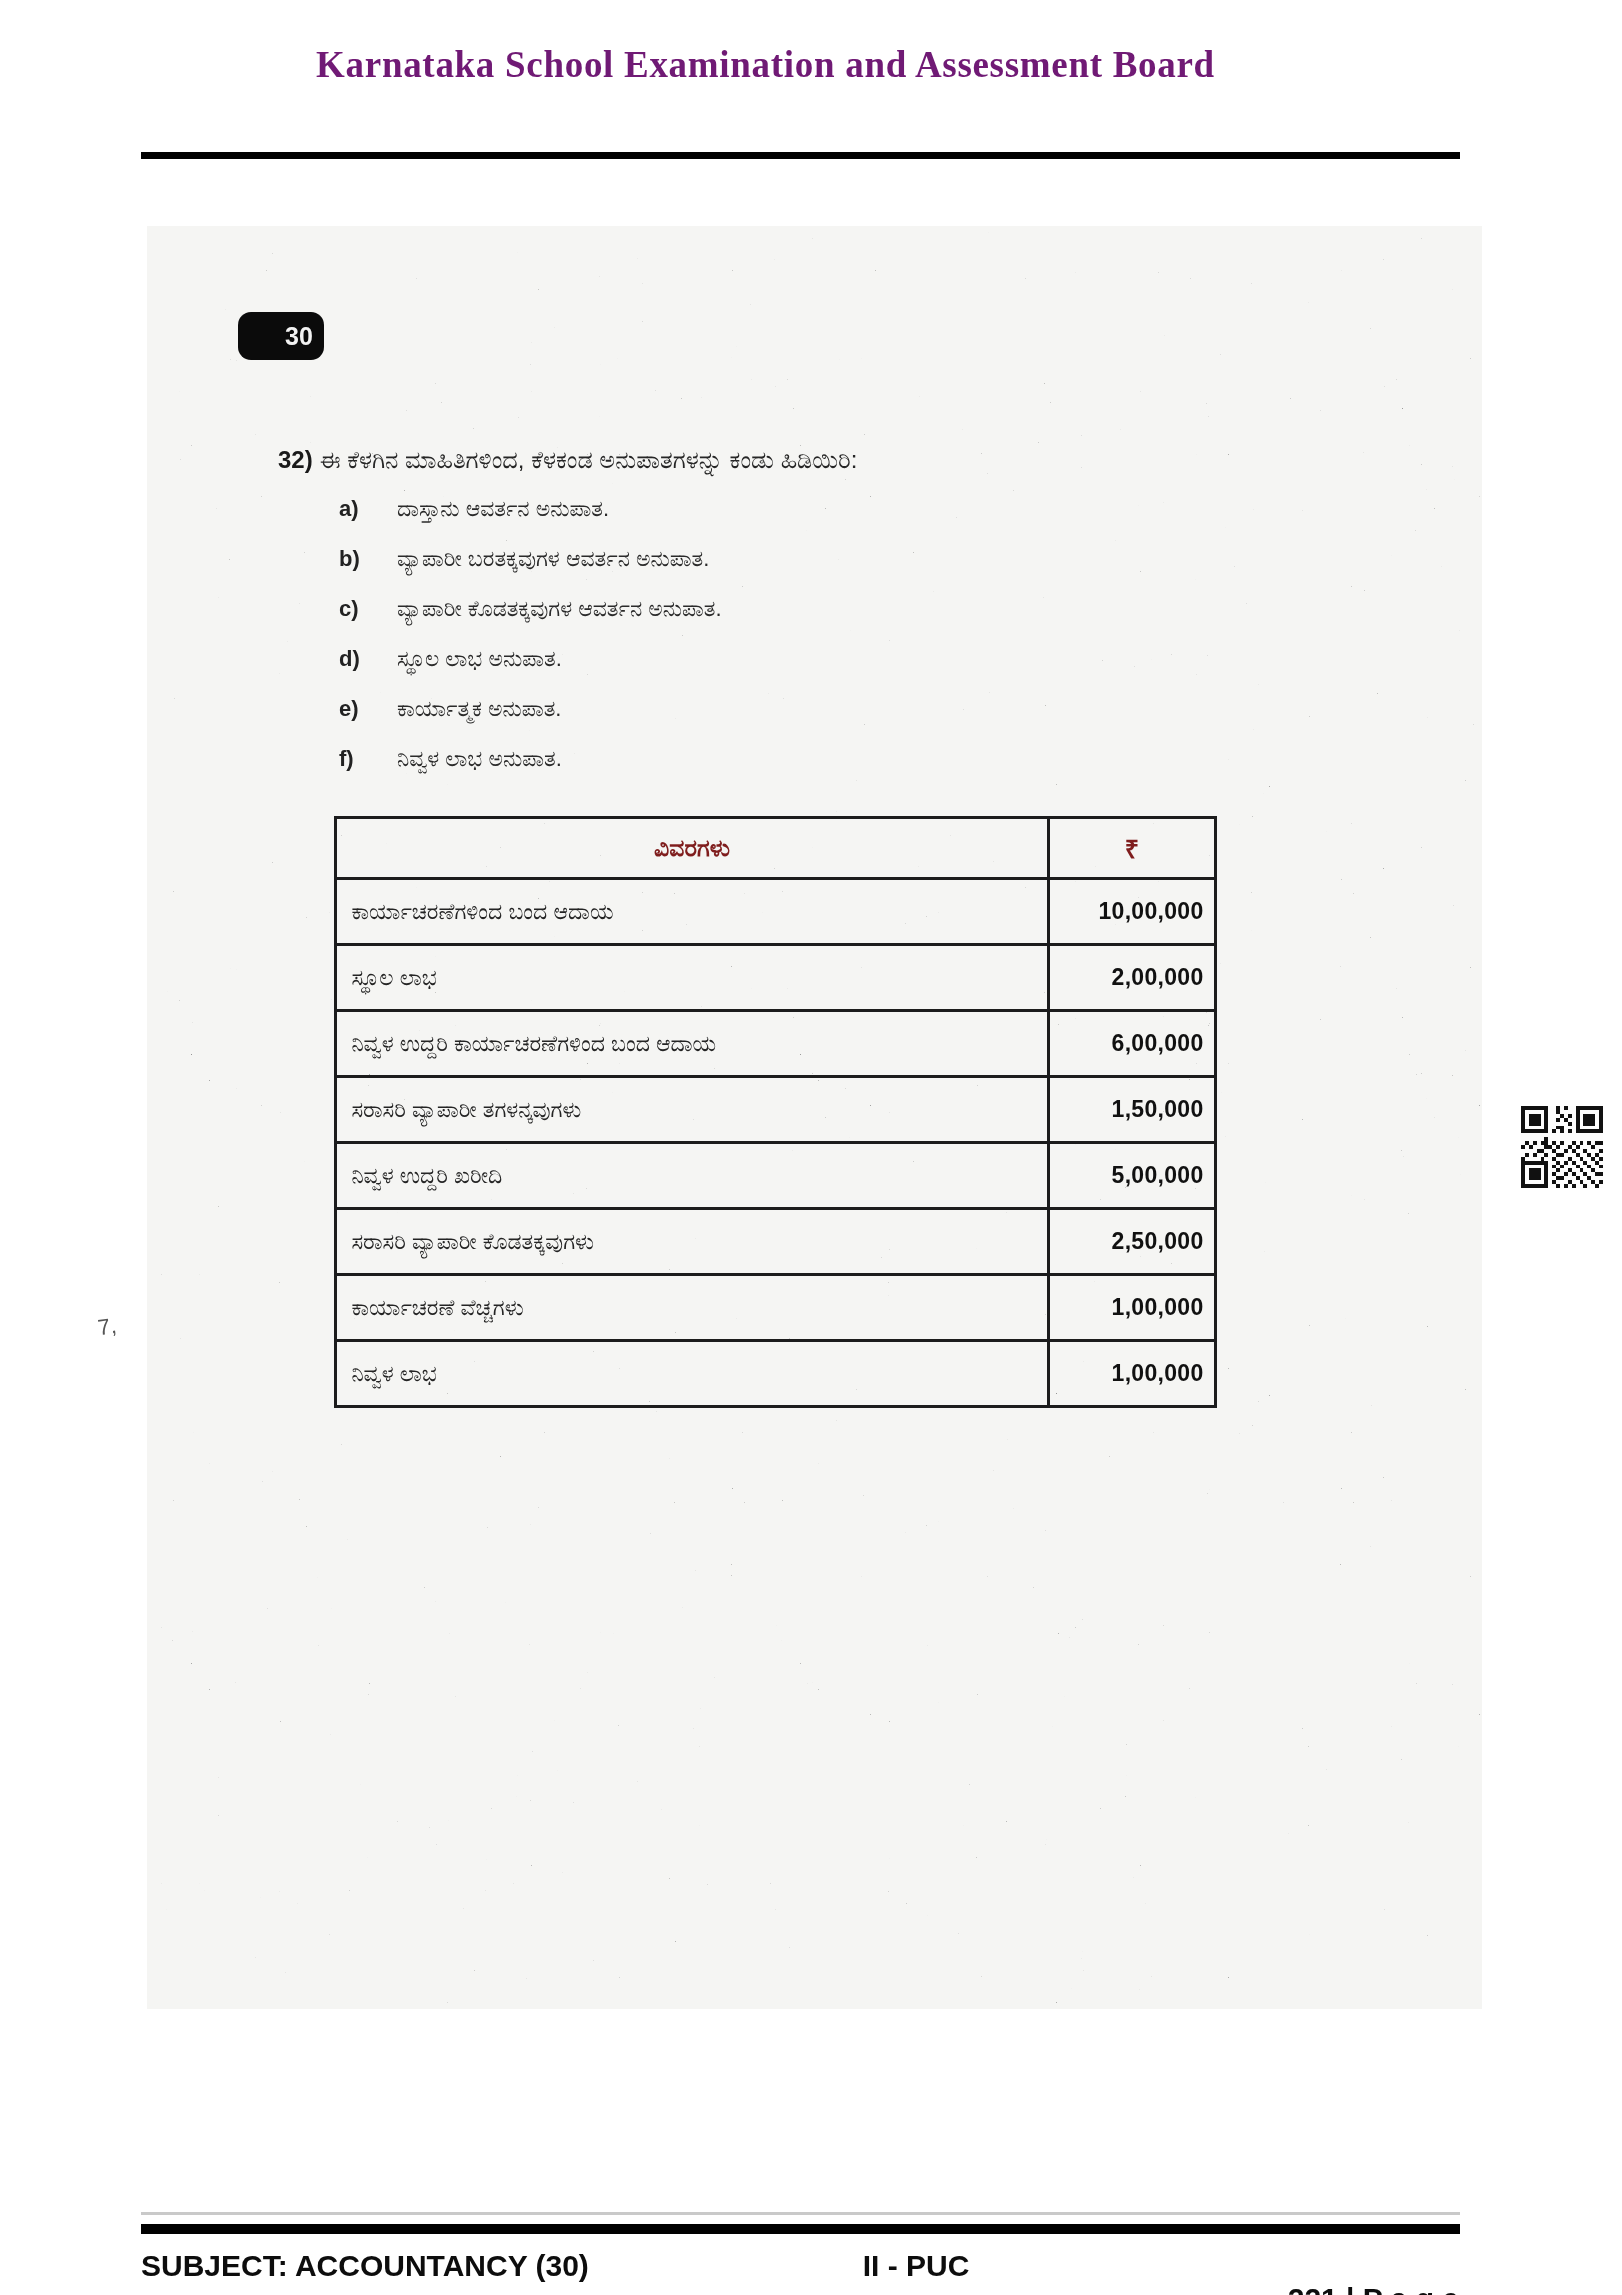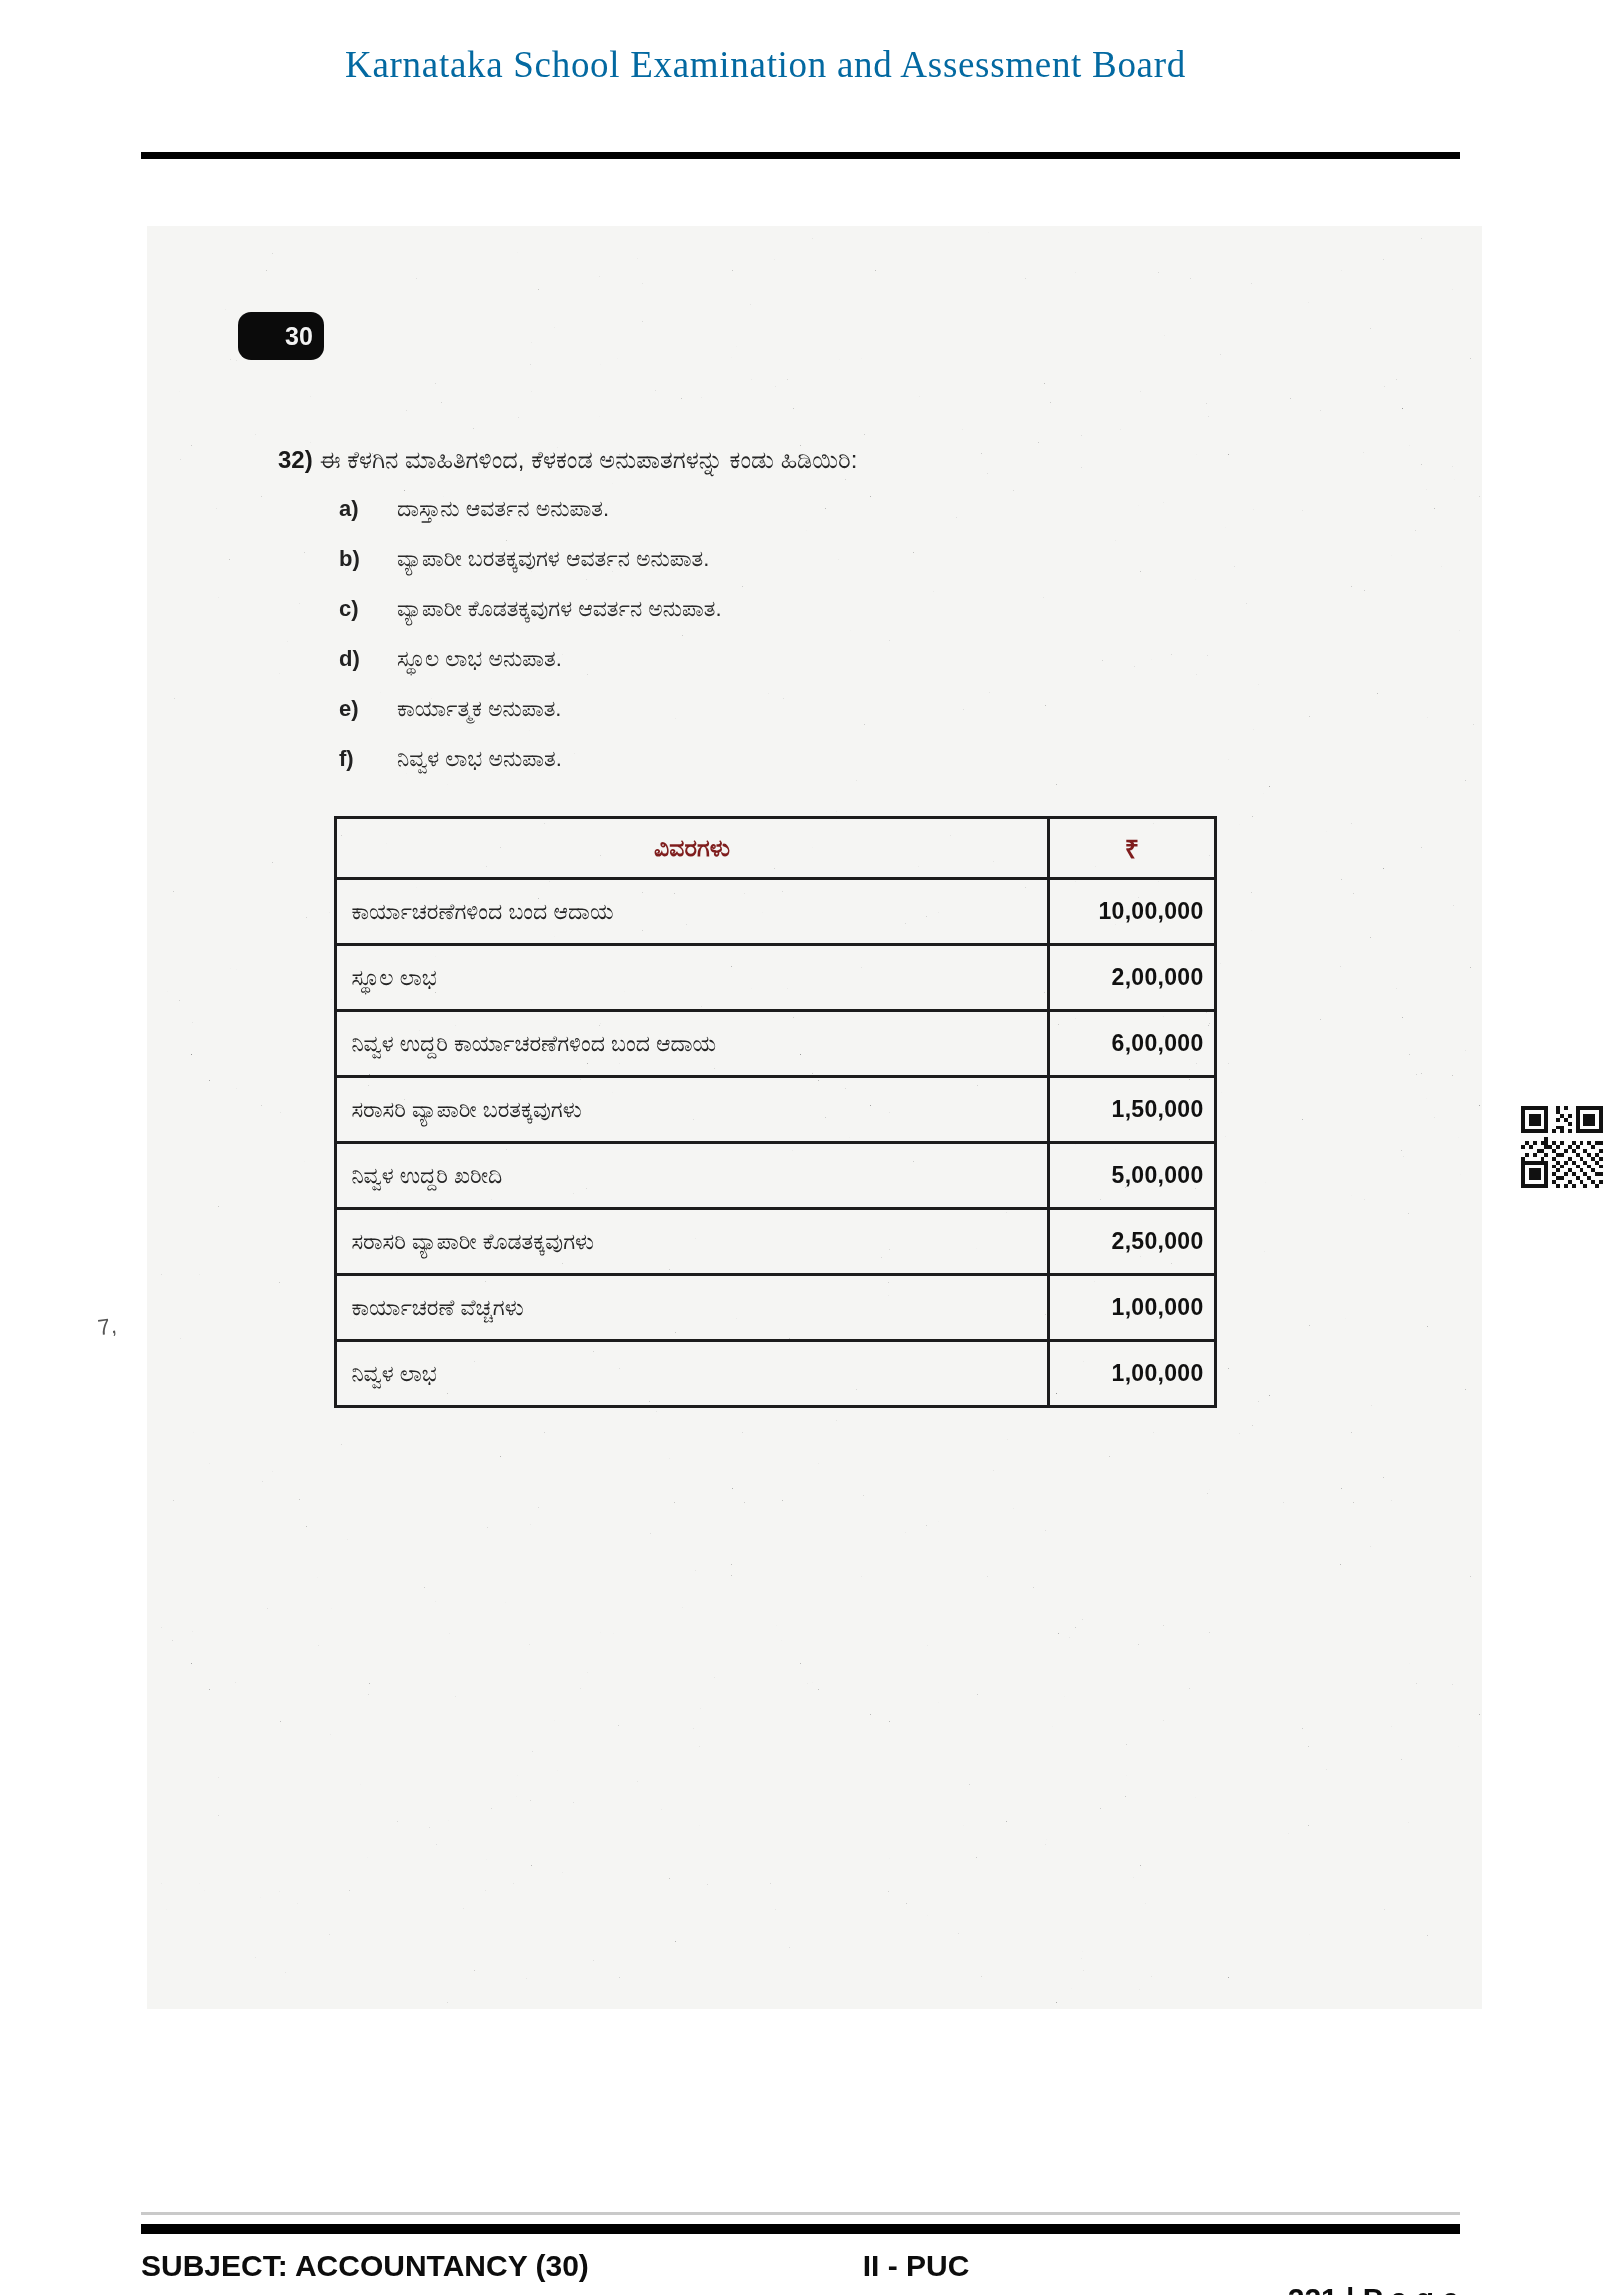--- a/index.html
+++ b/index.html
@@ -10,22 +10,22 @@
     font-family: "Liberation Sans", sans-serif;
     color: #1b1b1b;
     overflow: hidden;
   }
 
   
   .page-title {
     position: absolute; top: 43px; left: 0; width: 1531px;
     text-align: center;
     font-family: "Liberation Serif", serif;
-    font-weight: 400; font-size: 37px; letter-spacing: 0.7px;
-    color: #0369a1;
+    font-weight: 700; font-size: 37px; letter-spacing: 0.7px;
+    color: #701a75;
   }
   .header-rule {
     position: absolute; left: 141px; top: 152px;
     width: 1319px; height: 6.5px; background: #000;
   }
 
   
   .scan-region {
     position: absolute; left: 147px; top: 226px;
     width: 1335px; height: 1783px;
@@ -175,21 +175,21 @@
   </tr>
   <tr>
     <td class="cell-part">ಸ್ಥೂಲ ಲಾಭ</td>
     <td class="cell-amt">2,00,000</td>
   </tr>
   <tr>
     <td class="cell-part">ನಿವ್ವಳ ಉದ್ದರಿ ಕಾರ್ಯಾಚರಣೆಗಳಿಂದ ಬಂದ ಆದಾಯ</td>
     <td class="cell-amt">6,00,000</td>
   </tr>
   <tr>
-    <td class="cell-part">ಸರಾಸರಿ ವ್ಯಾಪಾರೀ ಬರತಕ್ಕವುಗಳು</td>
+    <td class="cell-part">ಸರಾಸರಿ ವ್ಯಾಪಾರೀ ತಗಳನ್ಕವುಗಳು</td>
     <td class="cell-amt">1,50,000</td>
   </tr>
   <tr>
     <td class="cell-part">ನಿವ್ವಳ ಉದ್ದರಿ ಖರೀದಿ</td>
     <td class="cell-amt">5,00,000</td>
   </tr>
   <tr>
     <td class="cell-part">ಸರಾಸರಿ ವ್ಯಾಪಾರೀ ಕೊಡತಕ್ಕವುಗಳು</td>
     <td class="cell-amt">2,50,000</td>
   </tr>

